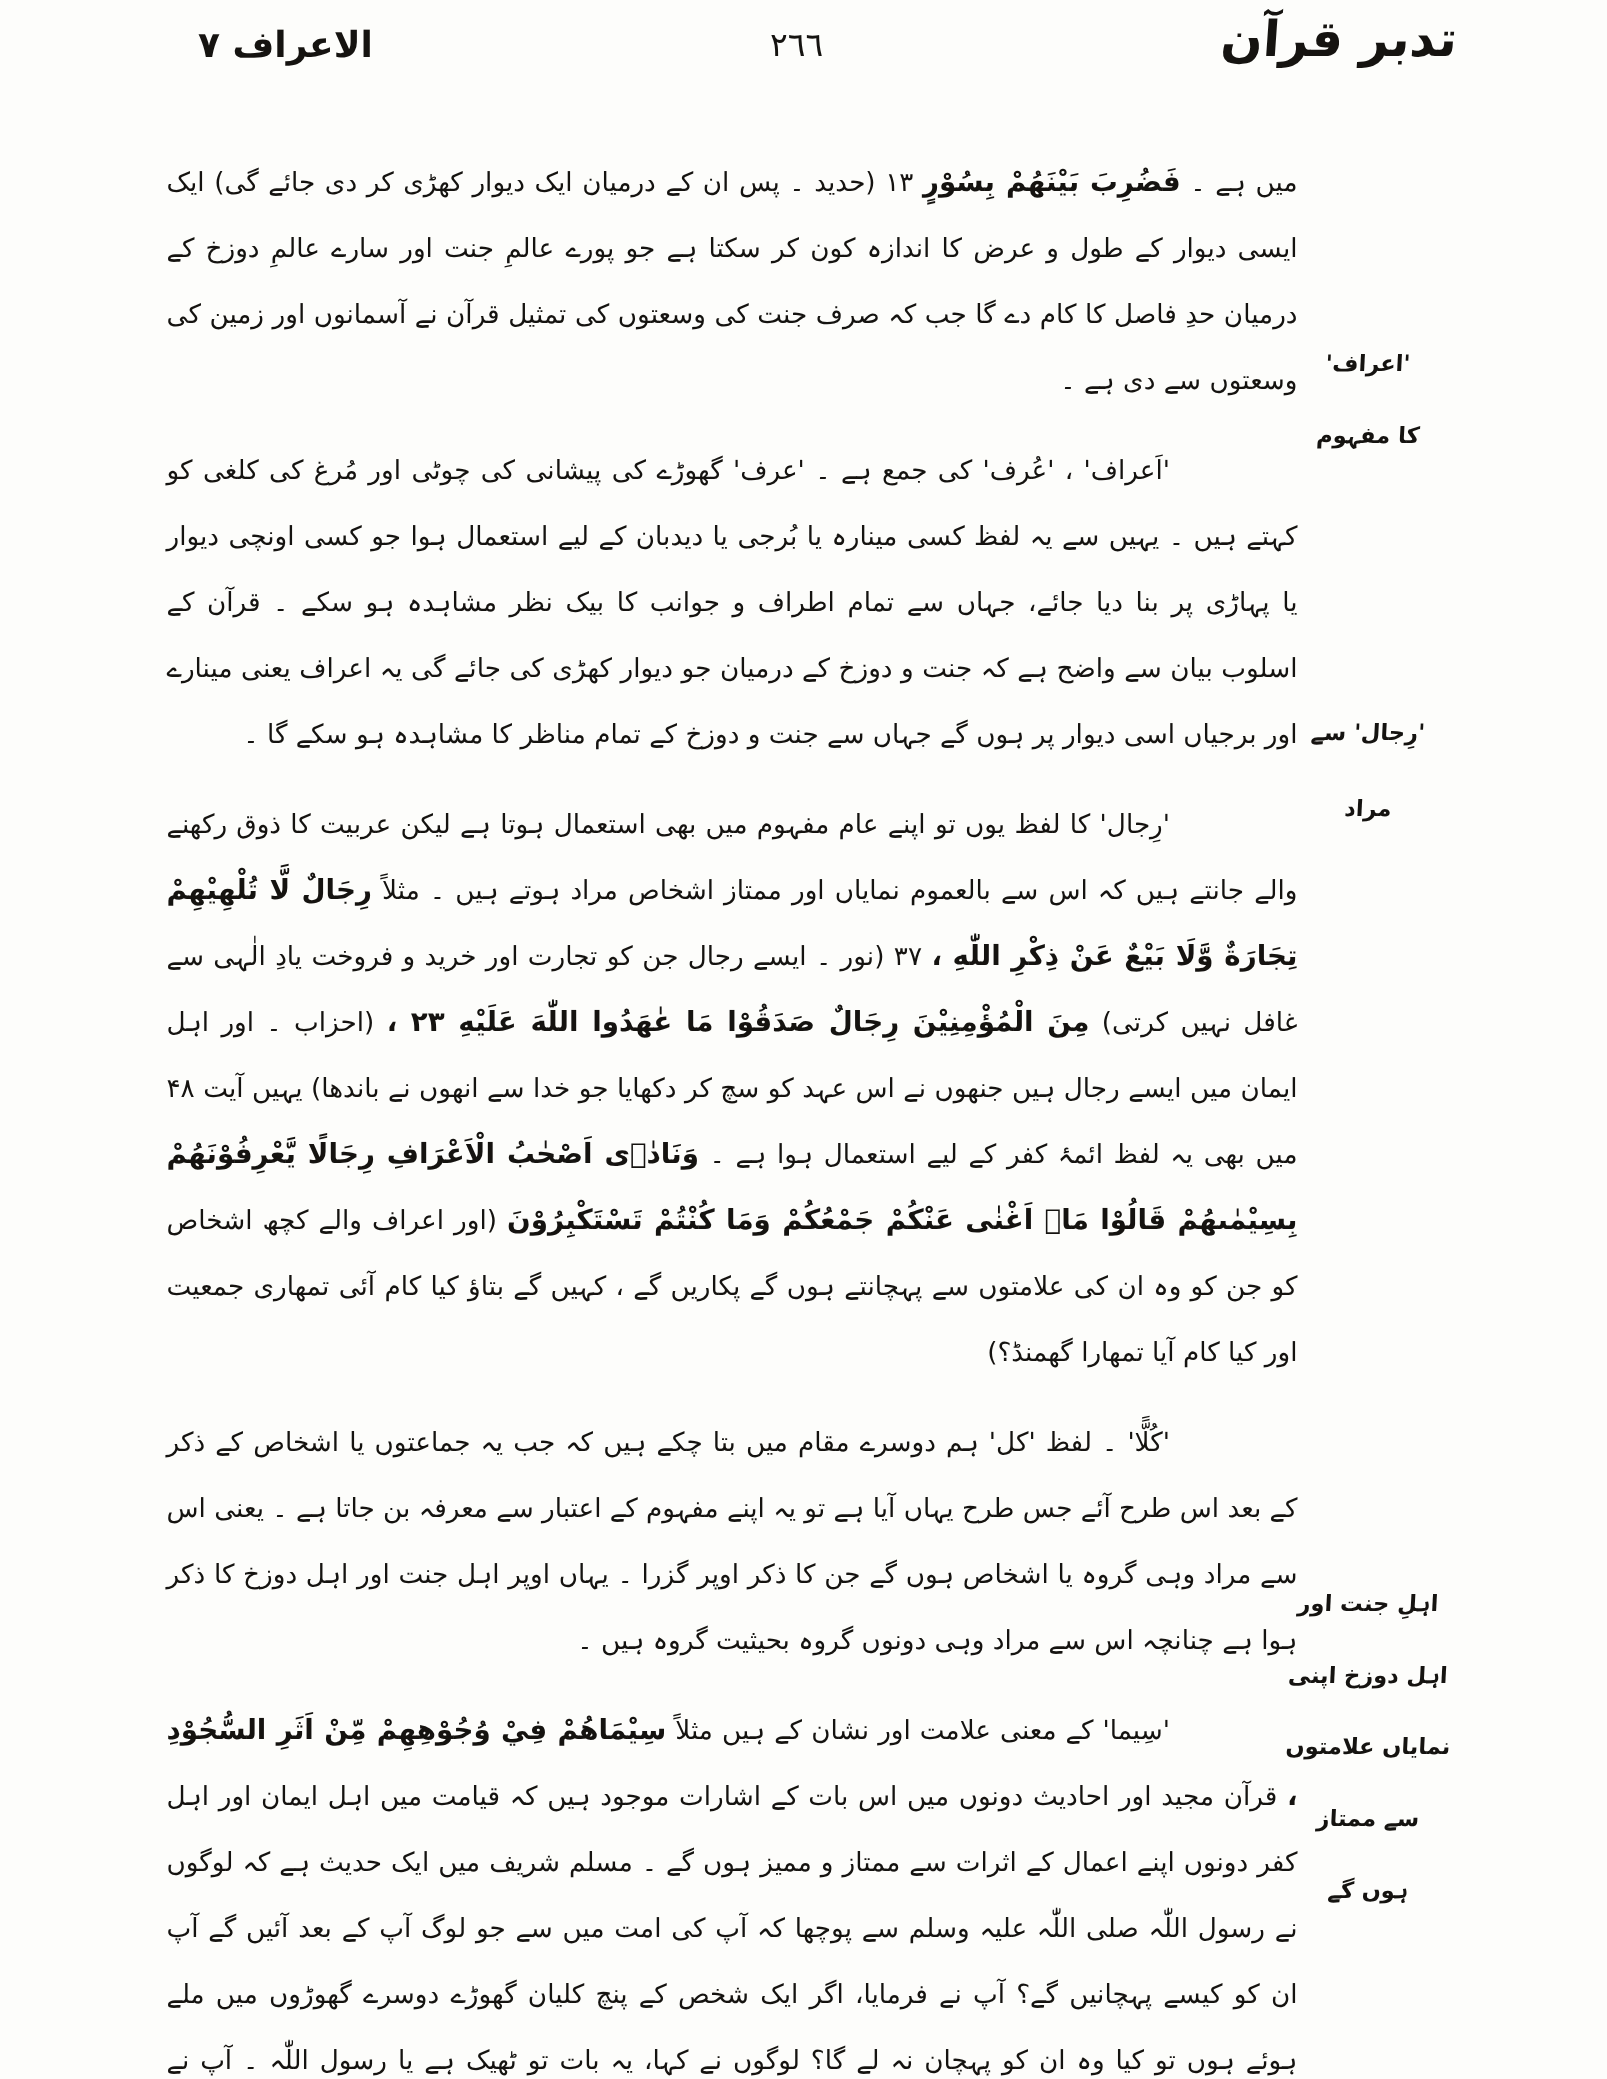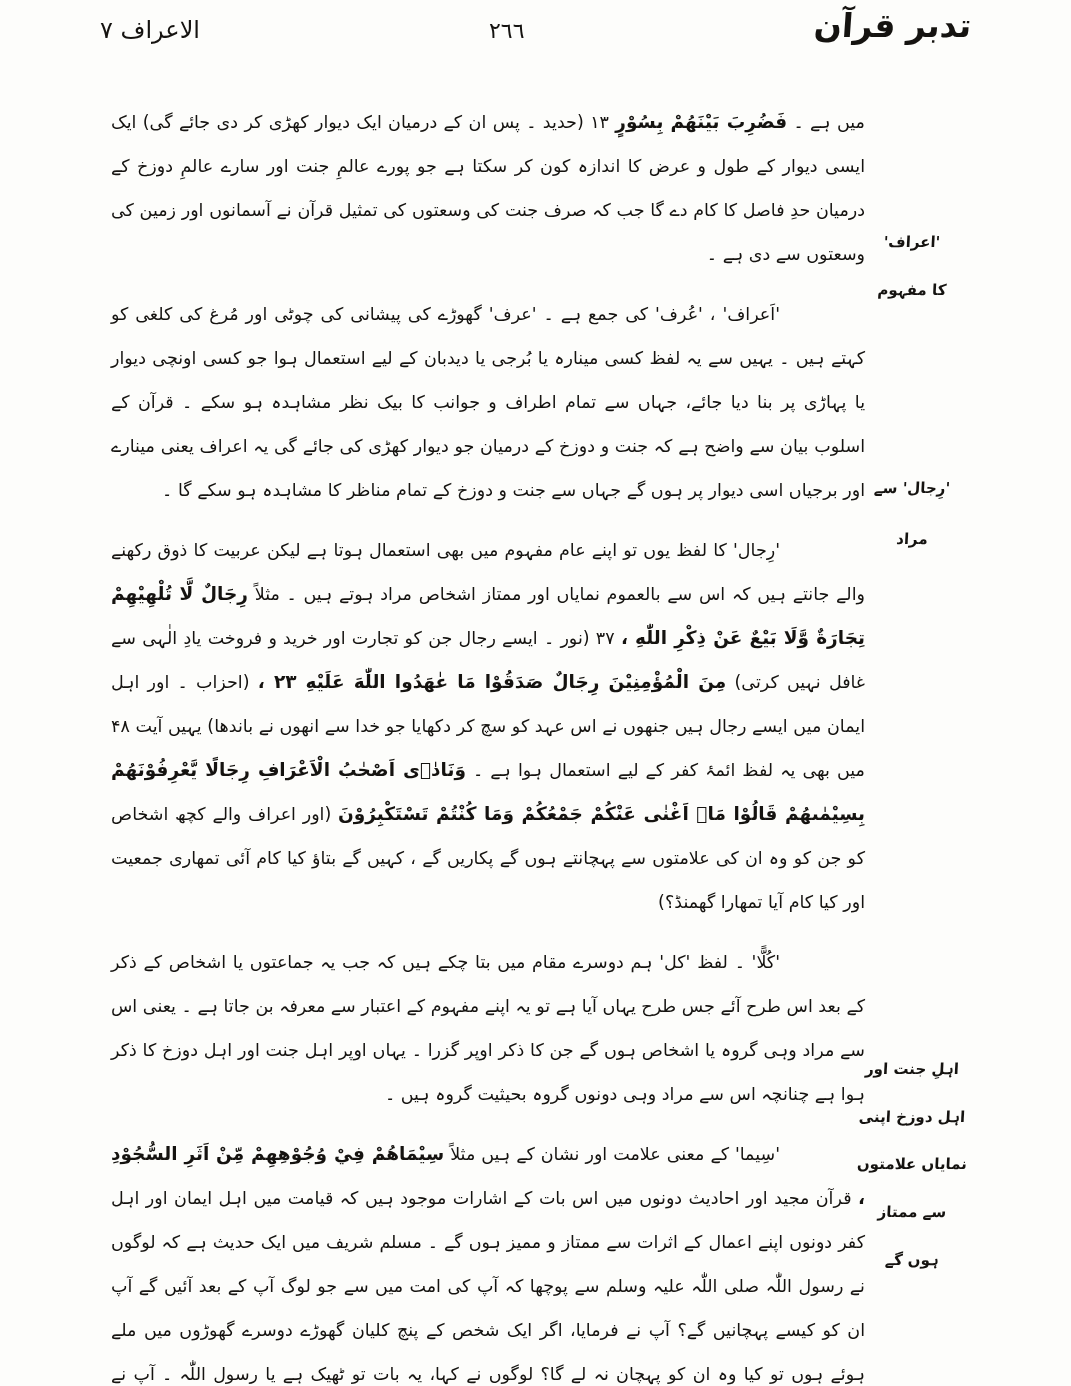--- a/index.html
+++ b/index.html
@@ -14,21 +14,21 @@
     direction:rtl;
   }
   
   .header {
     position:absolute; top:6px; right:100px; left:100px; height:64px;
     display:flex; justify-content:space-between; align-items:flex-start;
     direction:rtl;
   }
   .book-title   { font-size:33px; font-weight:bold; transform:skewX(-4deg); letter-spacing:-1px; }
   .page-number  { font-size:22px; padding-top:12px; letter-spacing:4px; }
-  .surah-title  { font-size:24px; font-weight:normal; padding-top:10px; }
+  .surah-title  { font-size:24px; font-weight:bold; padding-top:10px;margin-left:32px; }
   
   .text-body {
     position:absolute; top:84px; right:190px; left:95px; 
     direction:rtl;
     text-align:justify;
     font-size:17.5px;
     line-height:44px;
   }
   .para { margin:16px; text-indent:85px; }
   .para.no-indent { text-indent:0; }

